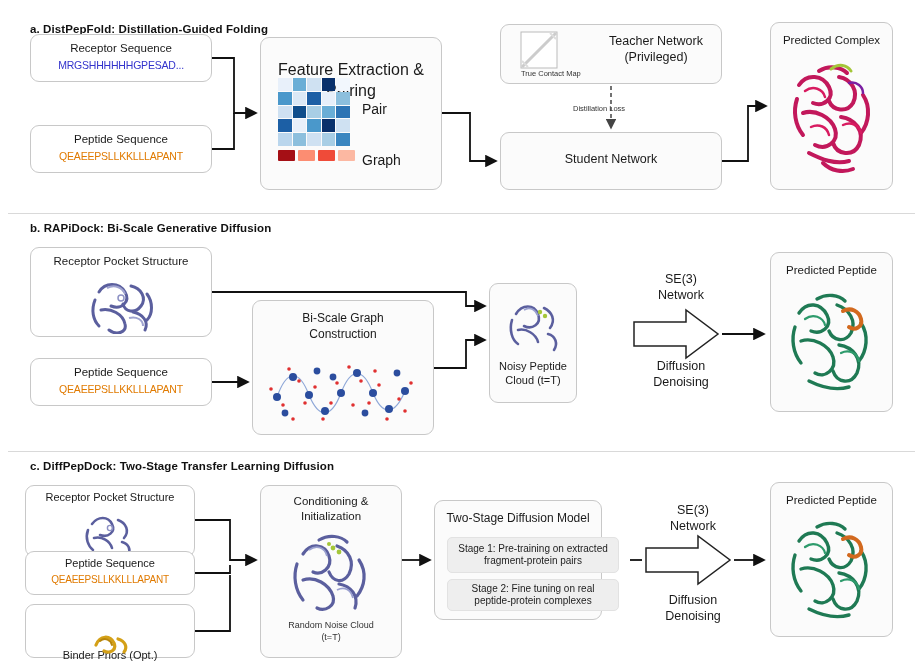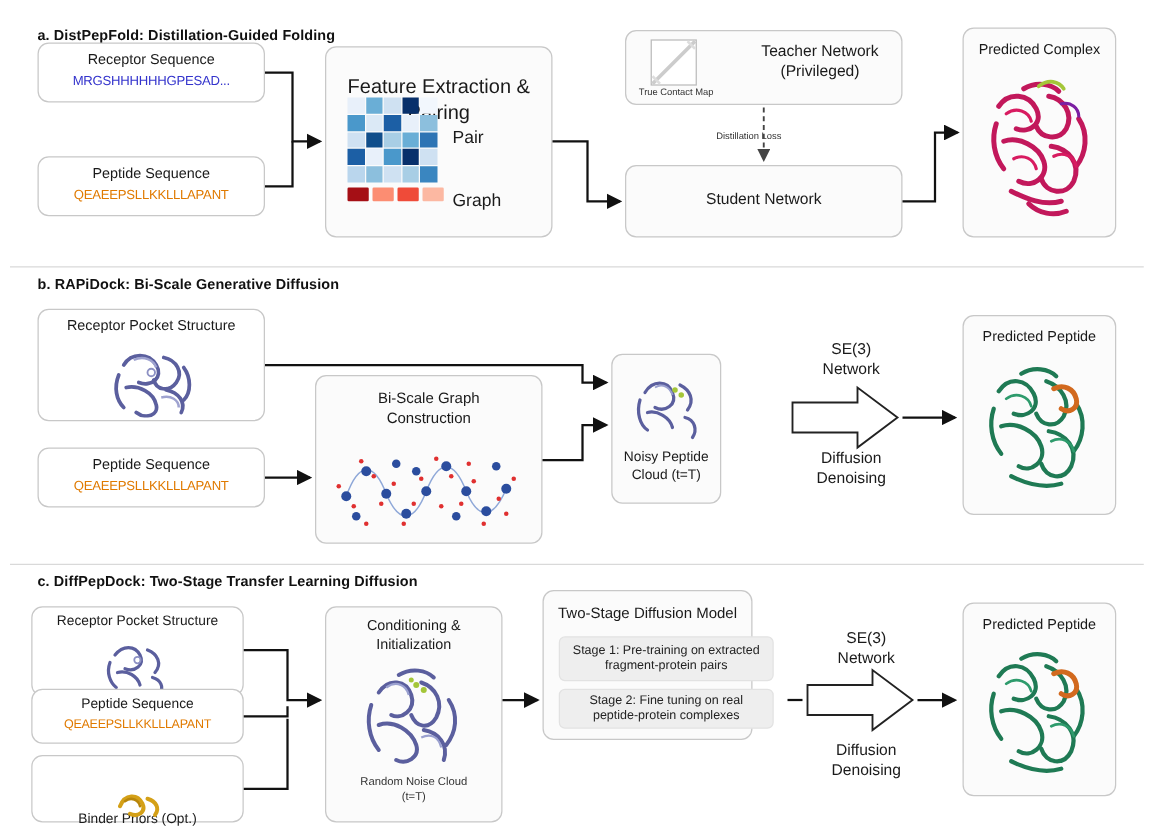--- a/index.html
+++ b/index.html
@@ -185,21 +185,21 @@
       <div>Teacher Network</div>
       <div>(Privileged)</div>
     </div>
 
     <svg style="position:absolute; left:14px; top:6px;" width="58" height="38">
       <rect x="6" y="1" width="36" height="36" fill="#ffffff" stroke="#bbbbbb" stroke-width="1"></rect>
       <line x1="7" y1="36" x2="41" y2="2" stroke="#cccccc" stroke-width="3"></line>
       <line x1="7" y1="30" x2="13" y2="36" stroke="#dddddd" stroke-width="2"></line>
       <line x1="35" y1="2" x2="41" y2="8" stroke="#dddddd" stroke-width="2"></line>
     </svg>
-    <div class="tiny-caption" style="left:10px; top:44px;text-align:right;">True Contact Map</div>
+    <div class="tiny-caption" style="left:20px; top:44px;text-align:right;">True Contact Map</div>
   </div>
 
   <div class="tiny-caption" style="left:573px; top:104px;">Distillation Loss</div>
 
   <div class="box box-fill" style="left:500px; top:132px; width:222px; height:58px;">
     <div class="center-title" style="top:18px;">Student Network</div>
   </div>
 
   <div class="box box-fill" style="left:770px; top:22px; width:123px; height:168px;">
     <div class="box-label" style="top:10px;">Predicted Complex</div>
@@ -423,21 +423,21 @@
           <circle cx="54" cy="24" r="2.4"></circle>
           <circle cx="44" cy="16" r="2"></circle>
       </g>
     </svg>
     <div style="position:absolute; left:0; right:0; top:134px; text-align:center; font-size:9px; line-height:1.3; color:#333;">
       <div>Random Noise Cloud</div>
       <div>(t=T)</div>
     </div>
   </div>
 
-  <div class="box box-fill" style="left:434px; top:472px; width:168px; height:120px;">
+  <div class="box box-fill" style="left:434px; top:500px; width:168px; height:120px;">
     <div class="center-title" style="top:10px; font-size:12px;">Two-Stage Diffusion Model</div>
     <div class="stage-box" style="left:12px; top:36px; width:172px; height:36px;">Stage 1: Pre-training on extracted fragment-protein pairs</div>
     <div class="stage-box" style="left:12px; top:78px; width:172px; height:32px;">Stage 2: Fine tuning on real peptide-protein complexes</div>
   </div>
 
   <div style="position:absolute; left:648px; top:502px; width:90px; text-align:center; font-size:12.5px; line-height:1.3;">
     <div>SE(3)</div>
     <div>Network</div>
   </div>
 

